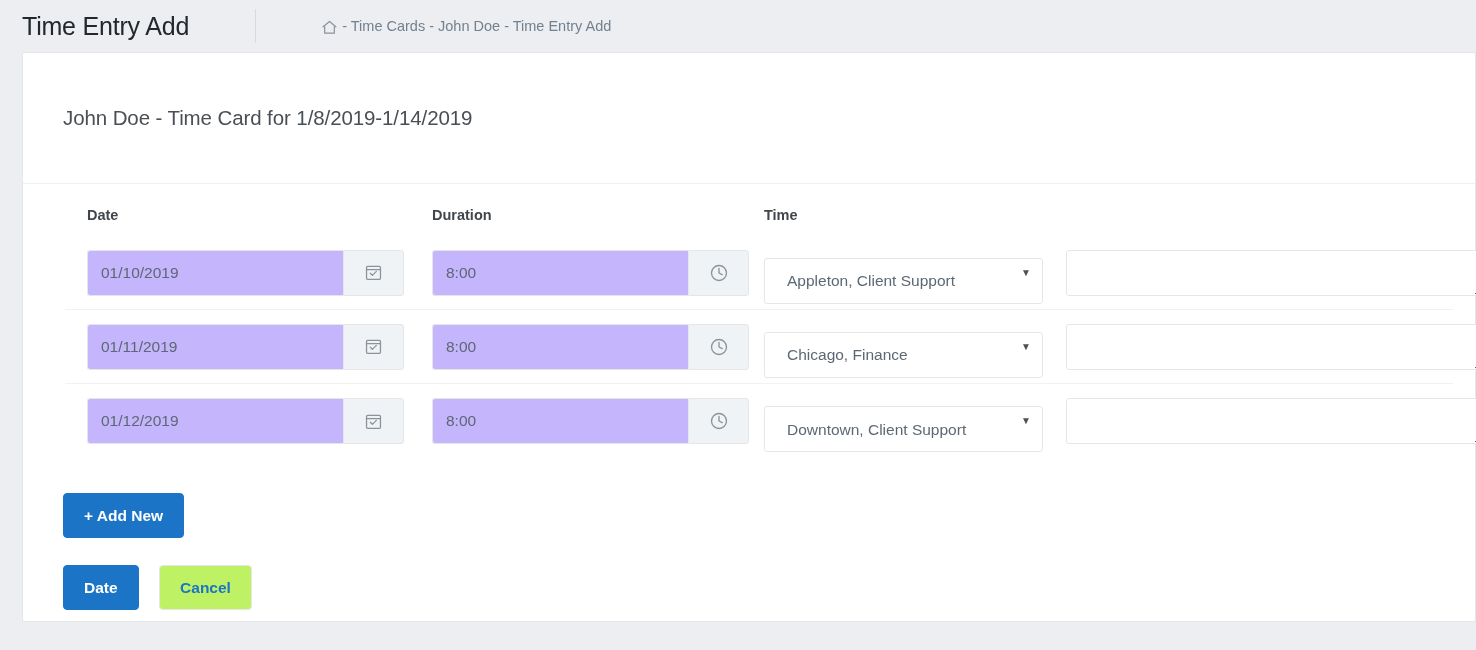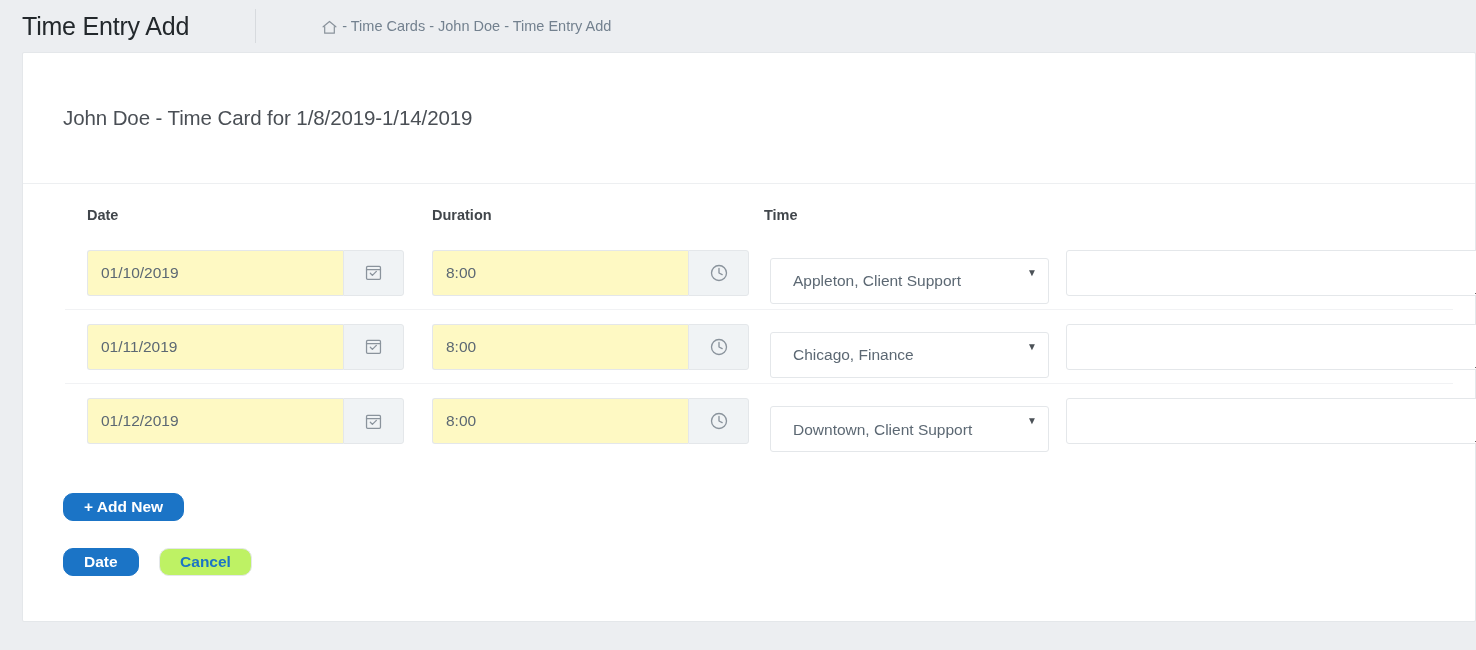--- a/index.html
+++ b/index.html
@@ -129,41 +129,41 @@
     flex: 1 1 auto;
     min-width: 0;
     height: 46px;
     border: 1px solid #e4e7ea;
     border-right: none;
     border-radius: 3px 0 0 3px;
     padding: 0 13px;
     font-size: 15.5px;
     font-family: "Liberation Sans", sans-serif;
     color: #5c6873;
-    background: #fef9c3;
+    background: #c4b5fd;
     outline: none;
   }
   .input-addon {
     width: 61px;
     flex: 0 0 61px;
     border: 1px solid #e4e7ea;
     border-radius: 0 3px 3px 0;
     background: #f0f3f5;
     display: flex;
     align-items: center;
     justify-content: center;
     cursor: pointer;
   }
   .input-addon svg { display: block; }
 
   .select-wrap {
     position: relative;
     width: 279px;
     height: 30px;
-    margin-left: 15px;
+    margin-left: 9px;
   }
   .form-select {
     width: 100%;
     height: 46px;
     border: 1px solid #e4e7ea;
     border-radius: 3px;
     background: #fff;
     padding: 0 30px 0 22px;
     font-size: 15.5px;
     font-family: "Liberation Sans", sans-serif;
@@ -203,23 +203,23 @@
 
   
   .btn-area { padding: 35px 0 0 40px; }
   .btn {
     display: inline-flex;
     align-items: center;
     justify-content: center;
     font-family: "Liberation Sans", sans-serif;
     font-size: 15.5px;
     font-weight: bold;
-    border-radius: 10px;
+    border-radius: 4px;
     cursor: pointer;
-    height: 28px;
+    height: 45px;
     padding: 0 20px;
     border: 1px solid transparent;
     line-height: 1;
   }
   .btn-primary {
     background: #1b74c6;
     border-color: #1b74c6;
     color: #ffffff;
   }
   .btn-light {

